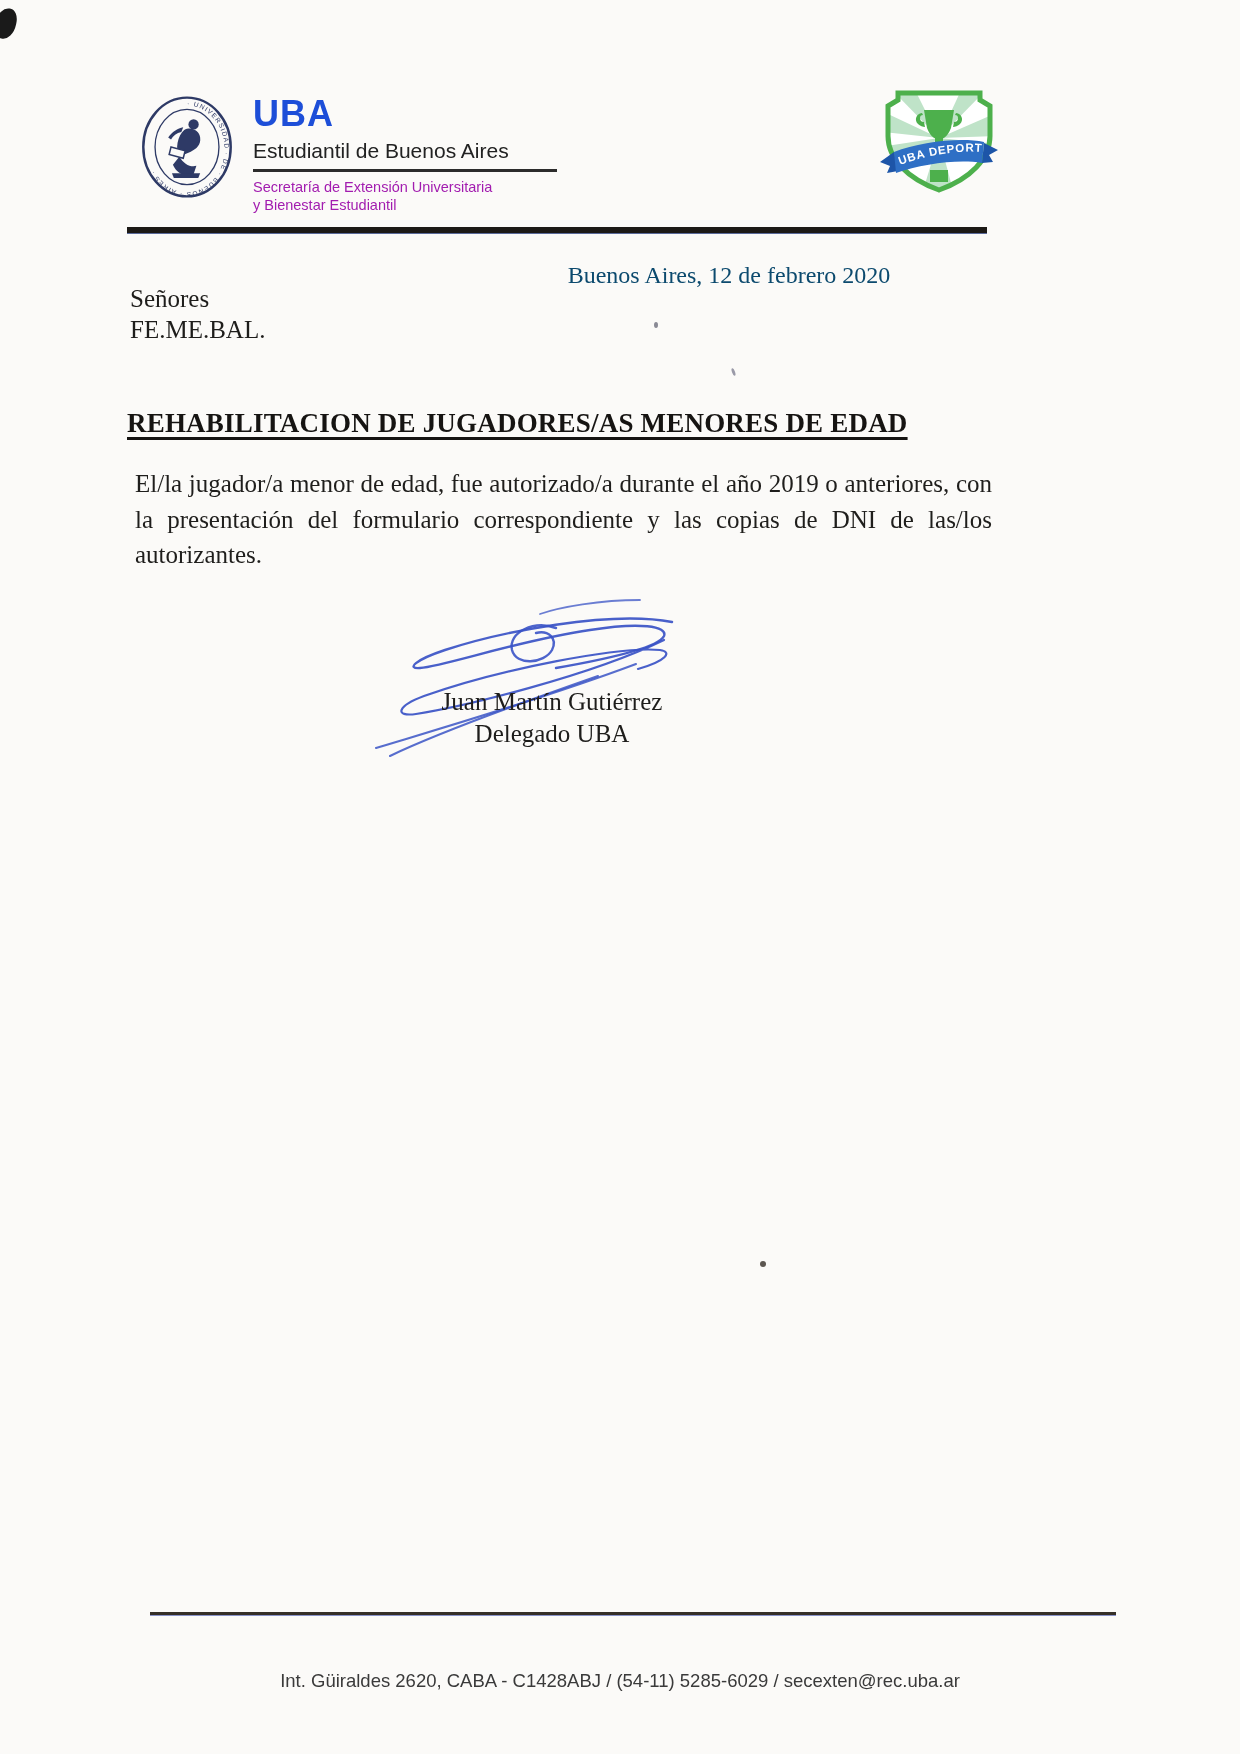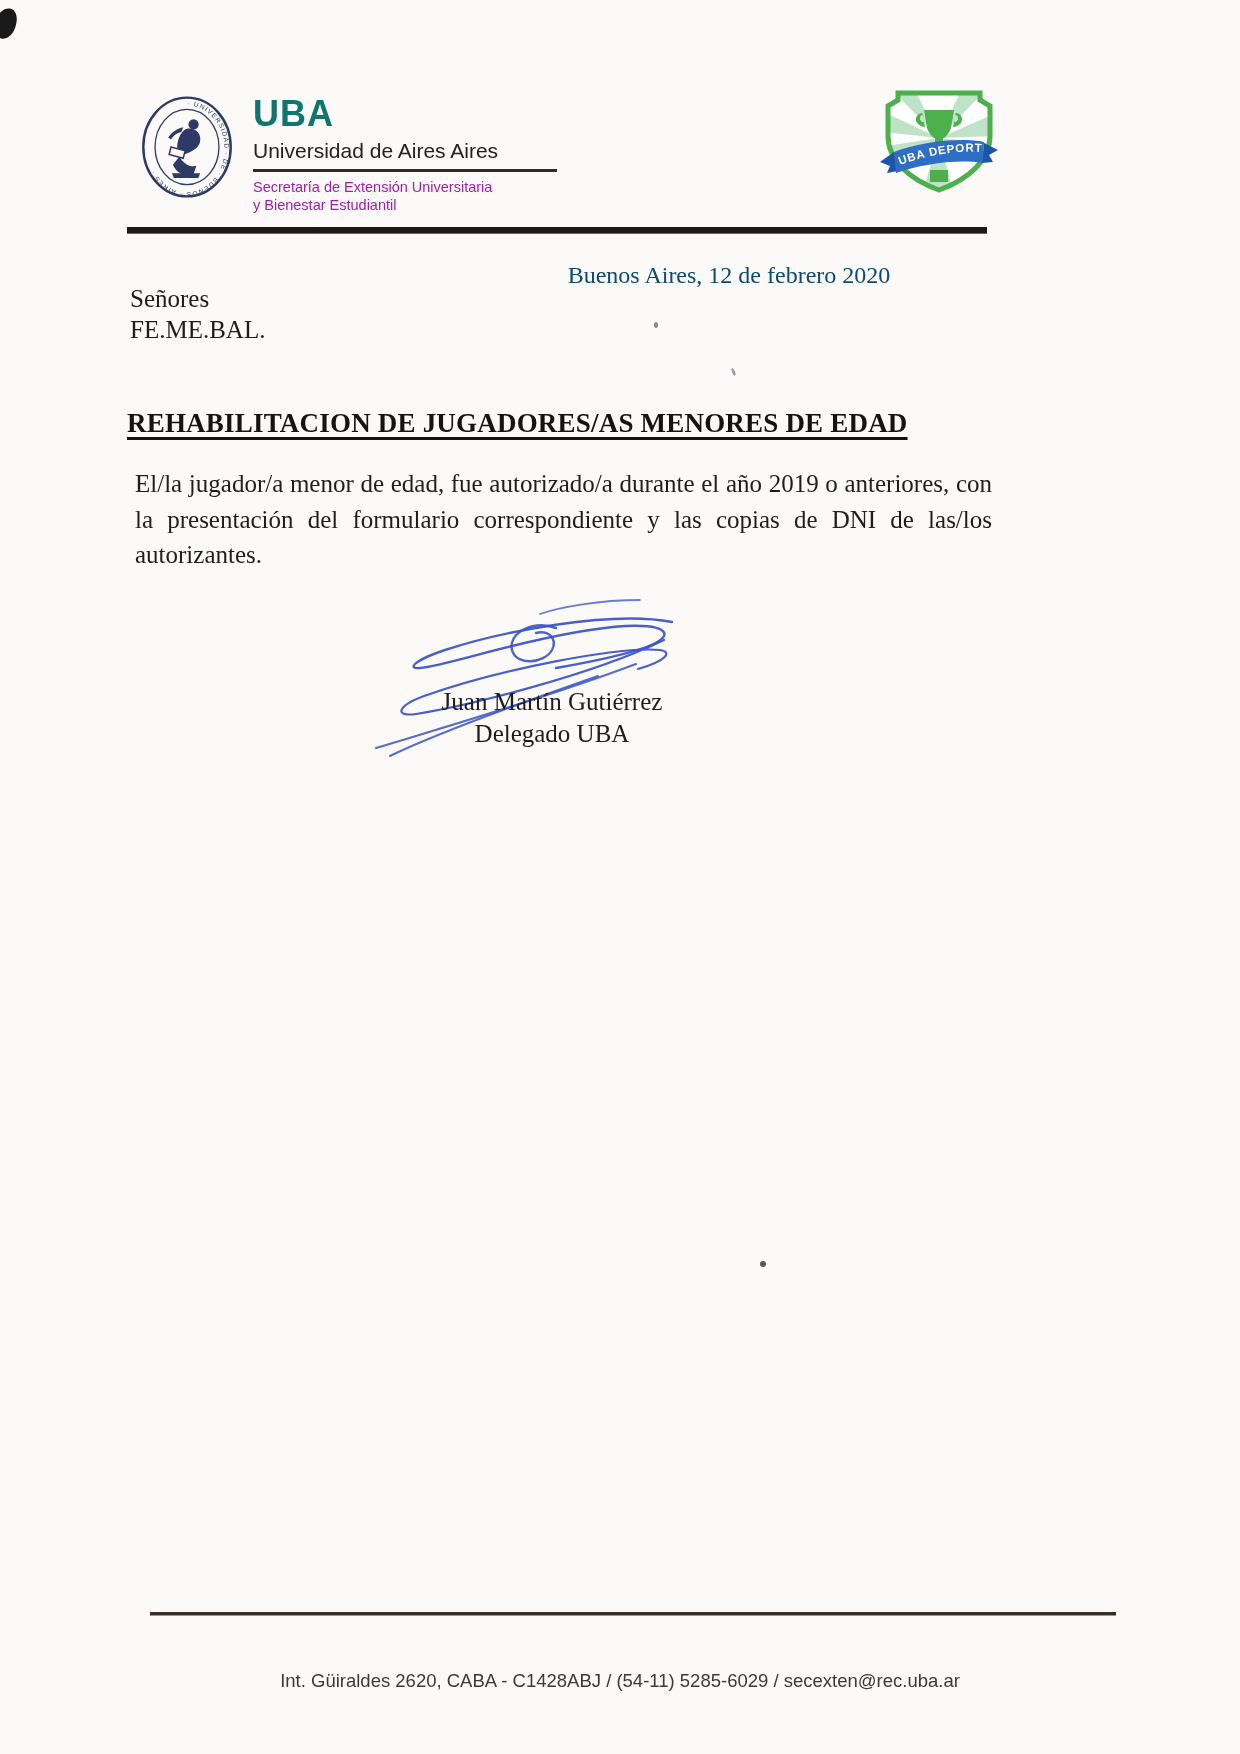--- a/index.html
+++ b/index.html
@@ -10,21 +10,21 @@
     margin:0 auto;
     background:#fbfaf8;
     overflow:hidden;
     font-family:"Liberation Serif","DejaVu Serif",serif;
     color:#242220;
   }
   
   .seal-svg{position:absolute;left:140px;top:94px;width:94px;height:106px;}
   .header-text{position:absolute;left:253px;top:96px;width:330px;
     font-family:"Liberation Sans","DejaVu Sans",sans-serif;color:#1b1b1b;}
-  .org-abbrev{font-size:36px;font-weight:bold;letter-spacing:1px;line-height:1;color:#0f766e;}
+  .org-abbrev{font-size:36px;font-weight:bold;letter-spacing:1px;line-height:1;color:#1d4ed8;}
   .org-name{font-size:21px;margin-top:7px;line-height:1.1;color:#222;}
   .header-divider{width:304px;height:2.5px;background:#2c2c2c;margin:7px 0 6px 0;}
   .dept{font-size:14.5px;line-height:1.3;color:#a21caf;}
   .deportes-svg{position:absolute;left:878px;top:86px;width:122px;height:112px;}
   .top-rule{position:absolute;left:127px;top:227px;width:860px;height:6px;
     background:#1c1916;border-bottom:1px solid #5a6a9a;}
   
   .date-line{position:absolute;left:480px;top:262px;width:498px;
     text-align:center;font-size:24px;color:#0c4a6e;}
   .recipient{position:absolute;left:130px;top:283px;font-size:25px;line-height:1.24;color:#1e1d1b;}
@@ -70,21 +70,21 @@
       <path d="M47 38 C54 34 63 38 64 46 C65 54 60 58 54 61 L42 66 C37 59 40 44 47 38 Z"></path>
       <path d="M42 66 C46 74 54 78 60 76 L57 85 C48 89 39 84 35 75 Z"></path>
       <path d="M33 56 L48 60 L46 68 L31 64 Z" fill="#fbfaf8" stroke="#2e3a66" stroke-width="1.6"></path>
       <path d="M34 84 L64 84 L62 89 L36 89 Z"></path>
       <path d="M30 46 C34 40 40 36 46 35 L44 40 C39 41 35 44 33 48 Z"></path>
     </g>
   </svg>
 
   <div class="header-text">
     <div class="org-abbrev">UBA</div>
-    <div class="org-name">Universidad de Aires Aires</div>
+    <div class="org-name">Estudiantil de Buenos Aires</div>
     <div class="header-divider"></div>
     <div class="dept">Secretaría de Extensión Universitaria</div>
     <div class="dept">y Bienestar Estudiantil</div>
   </div>
 
   <svg class="deportes-svg" viewBox="0 0 122 112">
     <defs>
       <clipPath id="shieldClip">
         <path d="M20 7 H102 L102 14 L112 20 L112 50 C112 73 92 93 61 104 C30 93 10 73 10 50 L10 20 L20 14 Z"></path>
       </clipPath>

